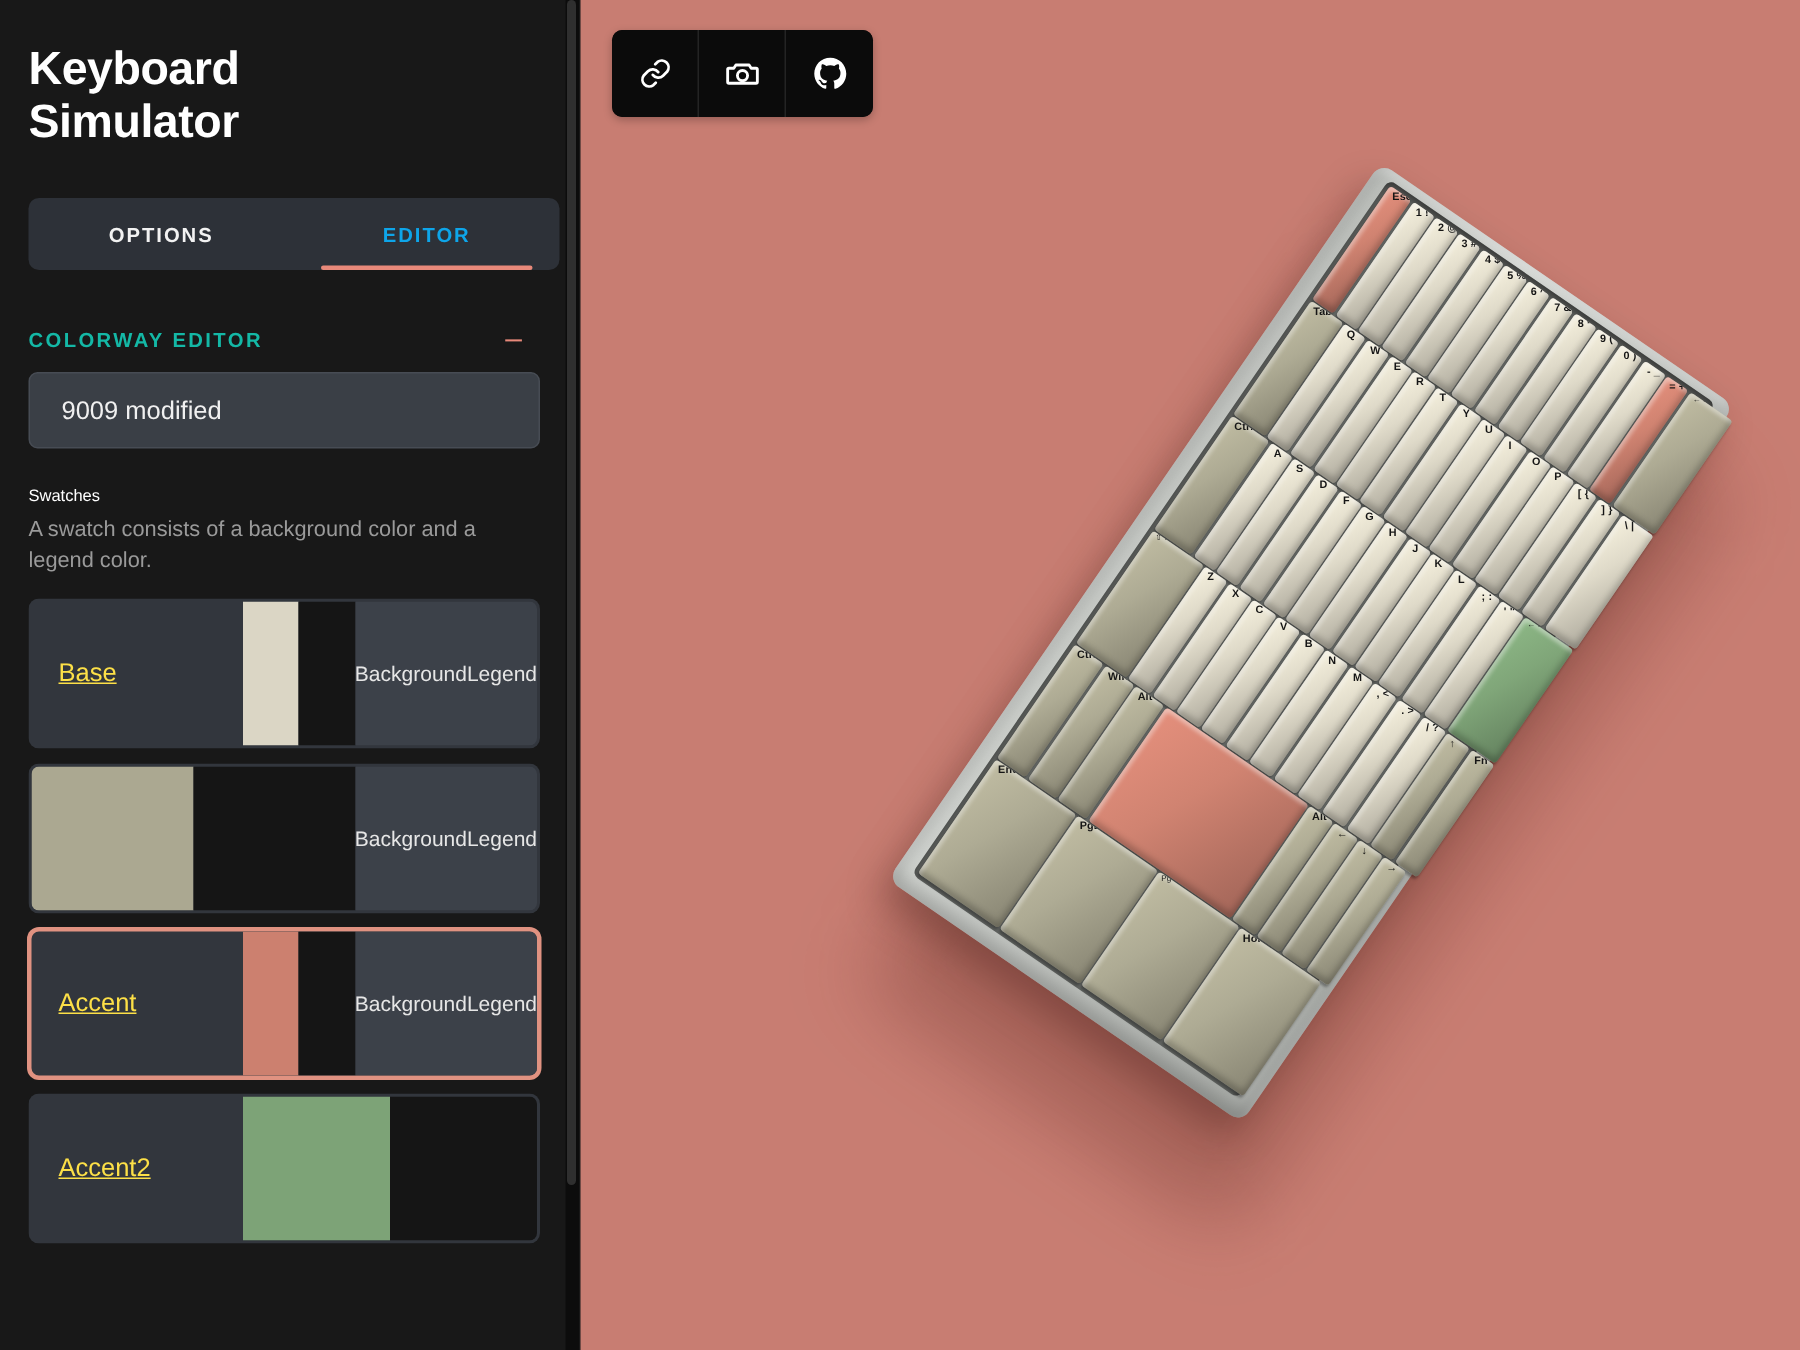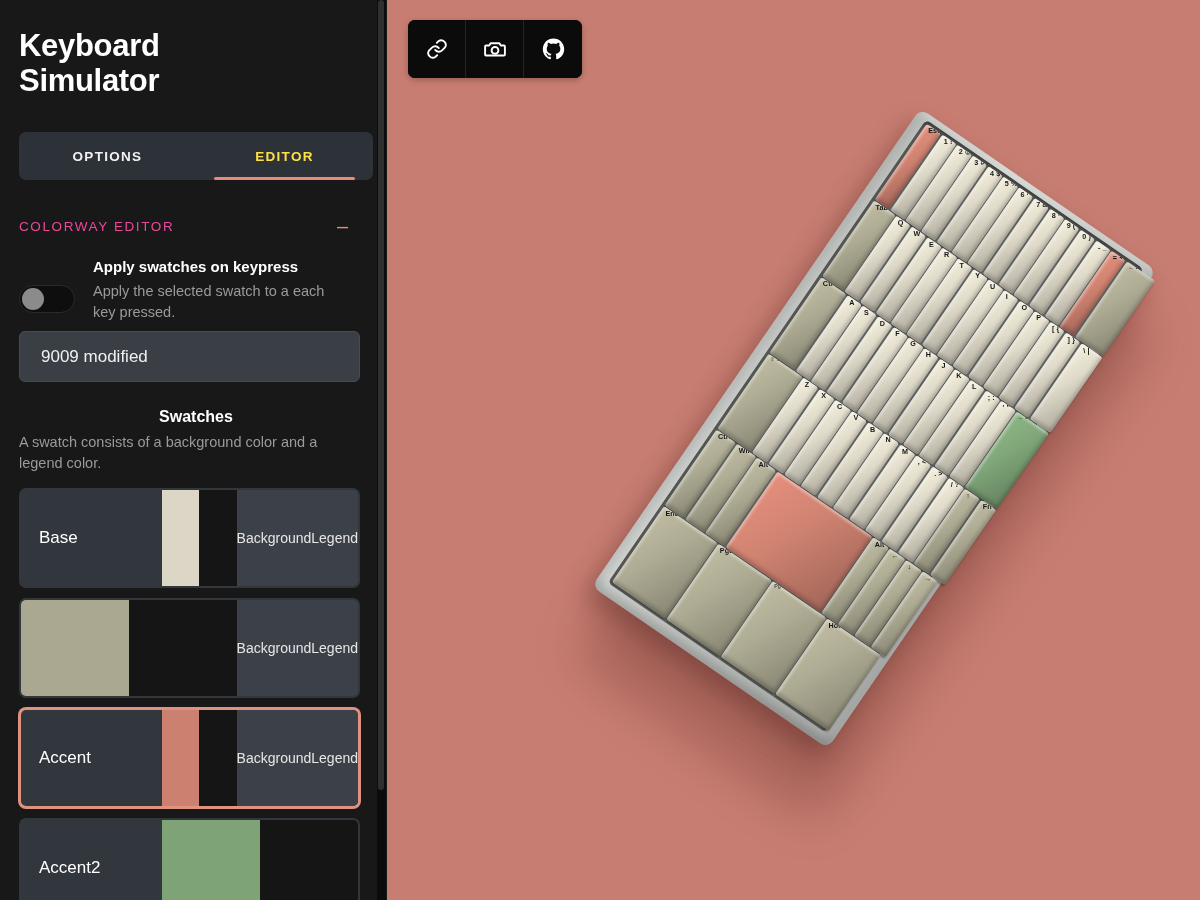--- a/index.html
+++ b/index.html
@@ -89,44 +89,44 @@
     align-items: center;
     justify-content: center;
     position: relative;
     font-size: 13.5px;
     font-weight: 700;
     letter-spacing: 1.3px;
     color: #f2f2f2;
     cursor: pointer;
     user-select: none;
   }
-  .tab.active { color: #fde047; }
+  .tab.active { color: #0ea5e9; }
   .tab.active::after {
     content: "";
     position: absolute;
     left: 10%; right: 10%;
     bottom: 0;
     height: 3px;
     border-radius: 2px;
     background: #e8897a;
   }
 
   
   #section-header {
     margin-top: 32px;
     height: 28px;
     display: flex;
     align-items: center;
     justify-content: space-between;
     cursor: pointer;
   }
   #section-title {
-    color: #ec4899;
+    color: #14b8a6;
     font-size: 13.5px;
-    font-weight: 400;
+    font-weight: 700;
     letter-spacing: 1.6px;
   }
   #section-collapse {
     color: #e8897a;
     font-size: 20px;
     line-height: 1;
     padding-right: 25px;
     font-weight: 400;
   }
 
@@ -190,24 +190,23 @@
     padding: 0 21px;
     color: #f0f0f0;
     font-size: 17px;
     font-family: "Liberation Sans", sans-serif;
     cursor: text;
   }
 
   
   #swatch-title {
     color: #ffffff;
-    font-size: 16px;
-    font-weight: 700;
+    font-size: 11px;
+    font-weight: 400;
     margin-top: 26px;
-    text-align: center;
   }
   #swatch-desc {
     color: #9a9a9a;
     font-size: 14.5px;
     line-height: 1.45;
     margin-top: 6px;
     padding-right: 34px;
   }
   #swatch-list { margin-top: 14px; }
 
@@ -225,22 +224,23 @@
   }
   .swatch.selected {
     border-color: #e09281;
     box-shadow: 0 0 0 1px #e09281;
   }
   .swatch-name {
     flex: 0 0 141px;
     display: flex;
     align-items: center;
     padding-left: 18px;
-    color: #ffffff;
+    color: #fde047;
     font-size: 17px;
+    text-decoration: underline;
   }
   .swatch-colors {
     flex: 1 1 auto;
     display: flex;
   }
   .swatch-chips {
     flex: 1 1 auto;
     display: flex;
   }
   .chip { flex: 1 1 50%; cursor: pointer; }
@@ -383,31 +383,20 @@
       <nav id="tabs">
         <div class="tab" data-bind="tabs.0.label">OPTIONS</div>
         <div class="tab active" data-bind="tabs.1.label">EDITOR</div>
       </nav>
 
       <div id="section-header">
         <div id="section-title" data-bind="section.title">COLORWAY EDITOR</div>
         <div id="section-collapse" data-bind="section.collapse_glyph">–</div>
       </div>
 
-      <div id="toggle-row">
-        <div id="toggle-col">
-          <div class="switch">
-            <div class="knob"></div>
-          </div>
-        </div>
-        <div id="toggle-text">
-          <div id="toggle-label" data-bind="toggle.label">Apply swatches on keypress</div>
-          <div id="toggle-desc" data-bind="toggle.description">Apply the selected swatch to a each key pressed.</div>
-        </div>
-      </div>
 
       <div id="name-input" data-bind="name_field.value" title="Colorway name">9009 modified</div>
 
       <div id="swatch-title" data-bind="swatches_section.title">Swatches</div>
       <div id="swatch-desc" data-bind="swatches_section.description">A swatch consists of a background color and a legend color.</div>
 
       <div id="swatch-list">
 
         <div class="swatch">
           <div class="swatch-name" data-bind="swatches.0.name">Base</div>

